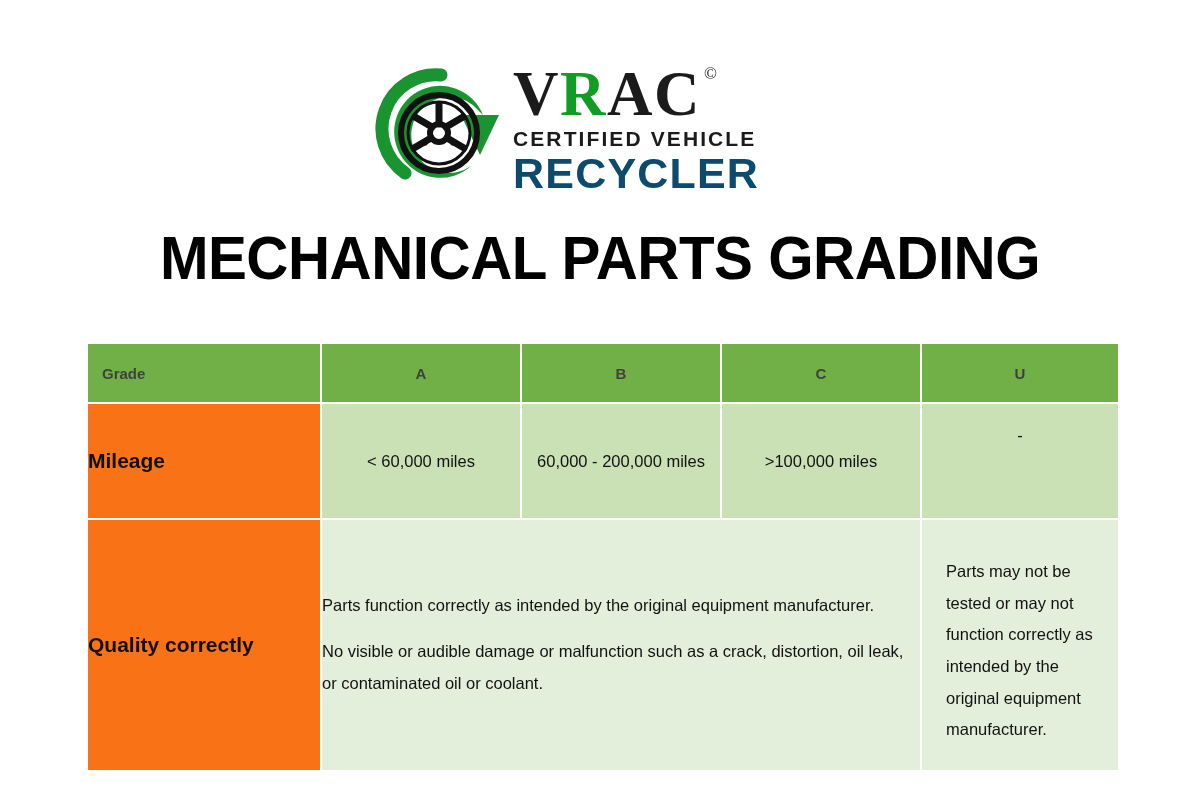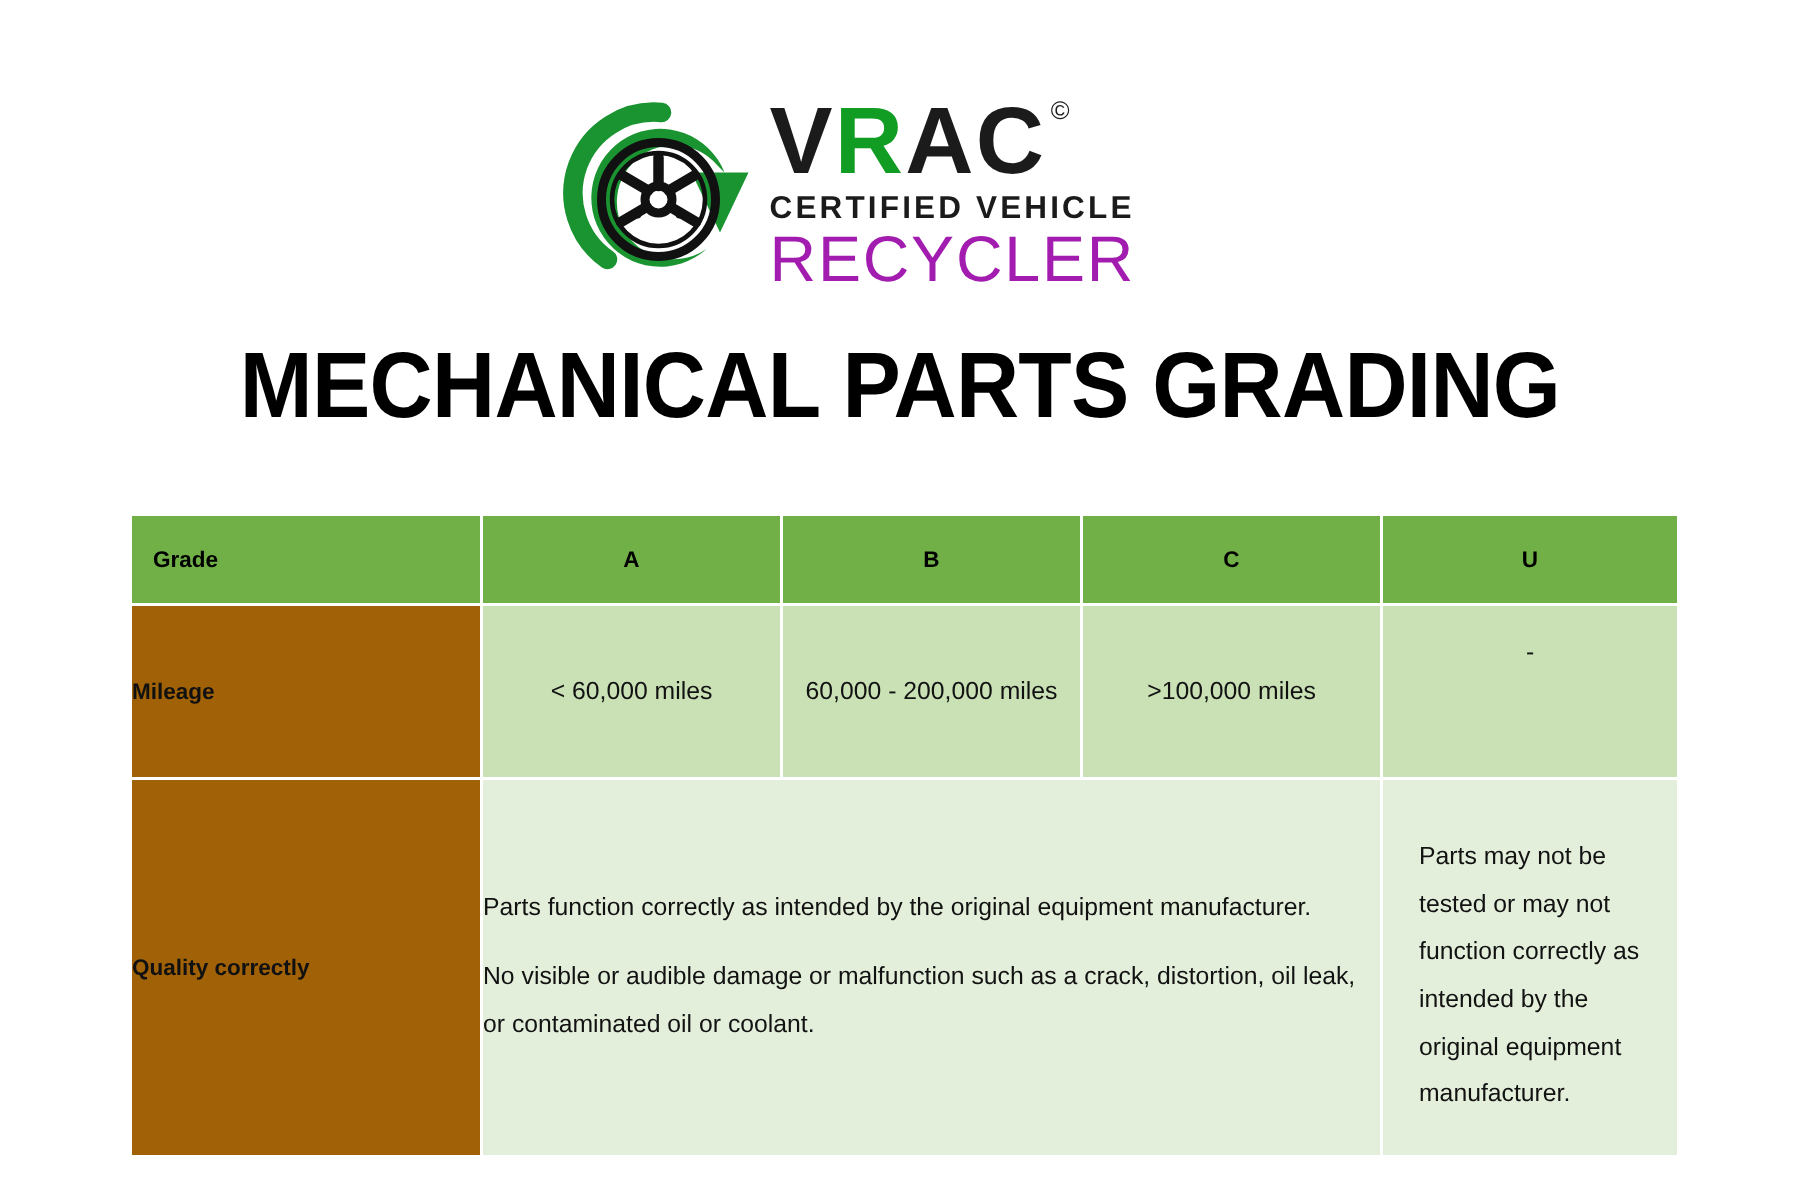--- a/index.html
+++ b/index.html
@@ -40,21 +40,21 @@
     width: 132px;
     height: 132px;
   }
   .logo-text {
     position: relative;
     flex: 1 1 auto;
     margin-left: 6px;
     padding-top: 2px;
   }
   .logo-vrac {
-    font-family: Liberation Sans, sans-serif;
+    font-family: Liberation Serif, serif;
     font-weight: bold;
     font-size: 63px;
     line-height: 0.96;
     letter-spacing: 1.5px;
     color: #1b1b1b;
     white-space: nowrap;
     position: relative;
     display: inline-block;
   }
   .logo-vrac .g {
@@ -73,24 +73,24 @@
     font-family: "Liberation Sans", sans-serif;
     font-weight: bold;
     font-size: 21px;
     letter-spacing: 2.1px;
     color: #1b1b1b;
     white-space: nowrap;
     margin-top: 2px;
   }
   .logo-recycler {
     font-family: "Liberation Sans", sans-serif;
-    font-weight: normal;
+    font-weight: bold;
     font-size: 43px;
     letter-spacing: 1.2px;
-    color: #a21caf;
+    color: #0c4a6e;
     white-space: nowrap;
     margin-top: 1px;
     line-height: 1.02;
   }
 
   
   .main-title {
     position: absolute;
     left: 0;
     top: 222px;
@@ -123,34 +123,34 @@
   }
   .col-label  { width: 232px; }
   .col-a      { width: 198px; }
   .col-b      { width: 198px; }
   .col-c      { width: 198px; }
   .col-u      { width: 196px; }
 
   .hdr-cell {
     background: #70b046;
     height: 58px;
-    color: #000000;
+    color: #404040;
     font-weight: bold;
     font-size: 15px;
     text-align: center;
   }
   .hdr-cell.label {
     text-align: left;
     padding-left: 14px;
   }
   .row-label {
-    background: #a16207;
+    background: #f97316;
     color: #111111;
     font-weight: bold;
-    font-size: 15px;
+    font-size: 21px;
     text-align: left;
     padding-left: 14px;
   }
   .mileage-cell {
     background: #c9e1b5;
     height: 92px;
     text-align: center;
     font-size: 16.5px;
     color: #121212;
     line-height: 1.75;

